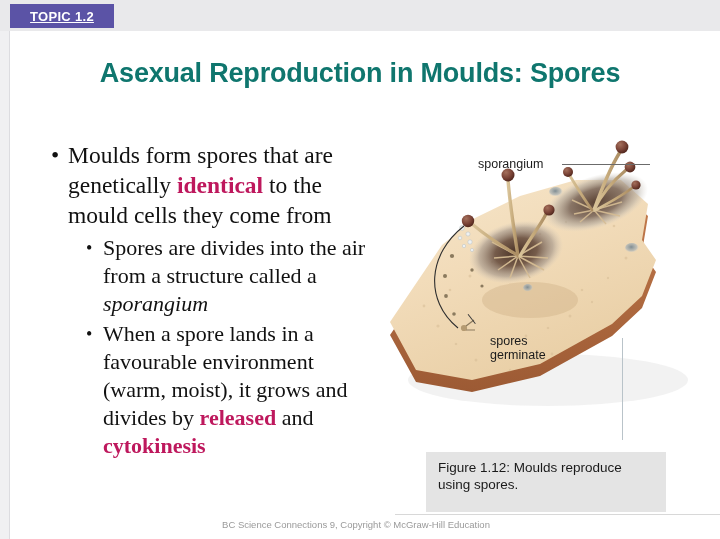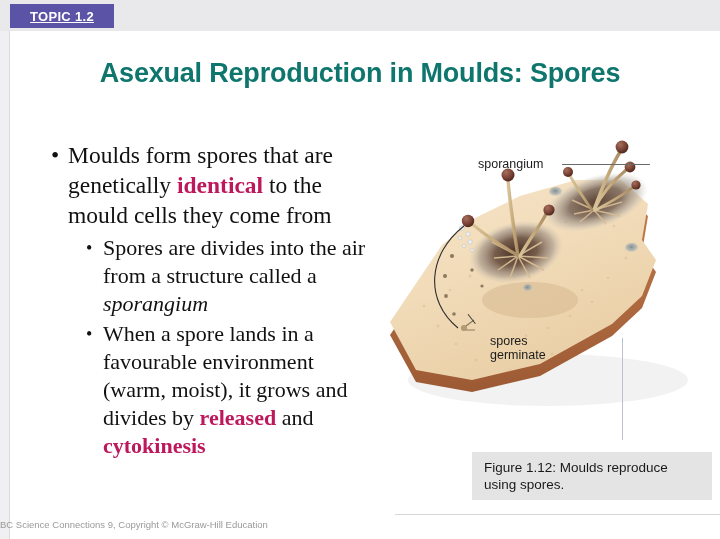--- a/index.html
+++ b/index.html
@@ -157,22 +157,22 @@
   #fig-vrule {
     position: absolute;
     left: 242px; top: 208px;
     width: 1px; height: 102px;
     background: #b9c3c9;
   }
 
   
   #caption-box {
     position: absolute;
-    left: 472px; top: 452px;
-    width: 240px; height: 48px;
+    left: 426px; top: 452px;
+    width: 240px; height: 60px;
     background: #e4e4e4;
     box-sizing: border-box;
     padding: 7px 0 0 12px;
   }
   #caption-text {
     font-family: "Liberation Sans", sans-serif;
     font-size: 13.5px;
     line-height: 17px;
     color: #1a1a1a;
     width: 190px;
@@ -182,21 +182,21 @@
   #footer-rule {
     position: absolute;
     left: 395px; top: 514px;
     width: 325px; height: 1px;
     background: #d8d8d8;
   }
   #footer-text {
     position: absolute;
     left: 0; top: 519px;
     width: 712px;
-    text-align: left;
+    text-align: center;
     font-family: "Liberation Sans", sans-serif;
     font-size: 9.5px;
     color: #9a9a9a;
   }
 </style>
 </head>
 <body>
 
 <div id="slide">
 

